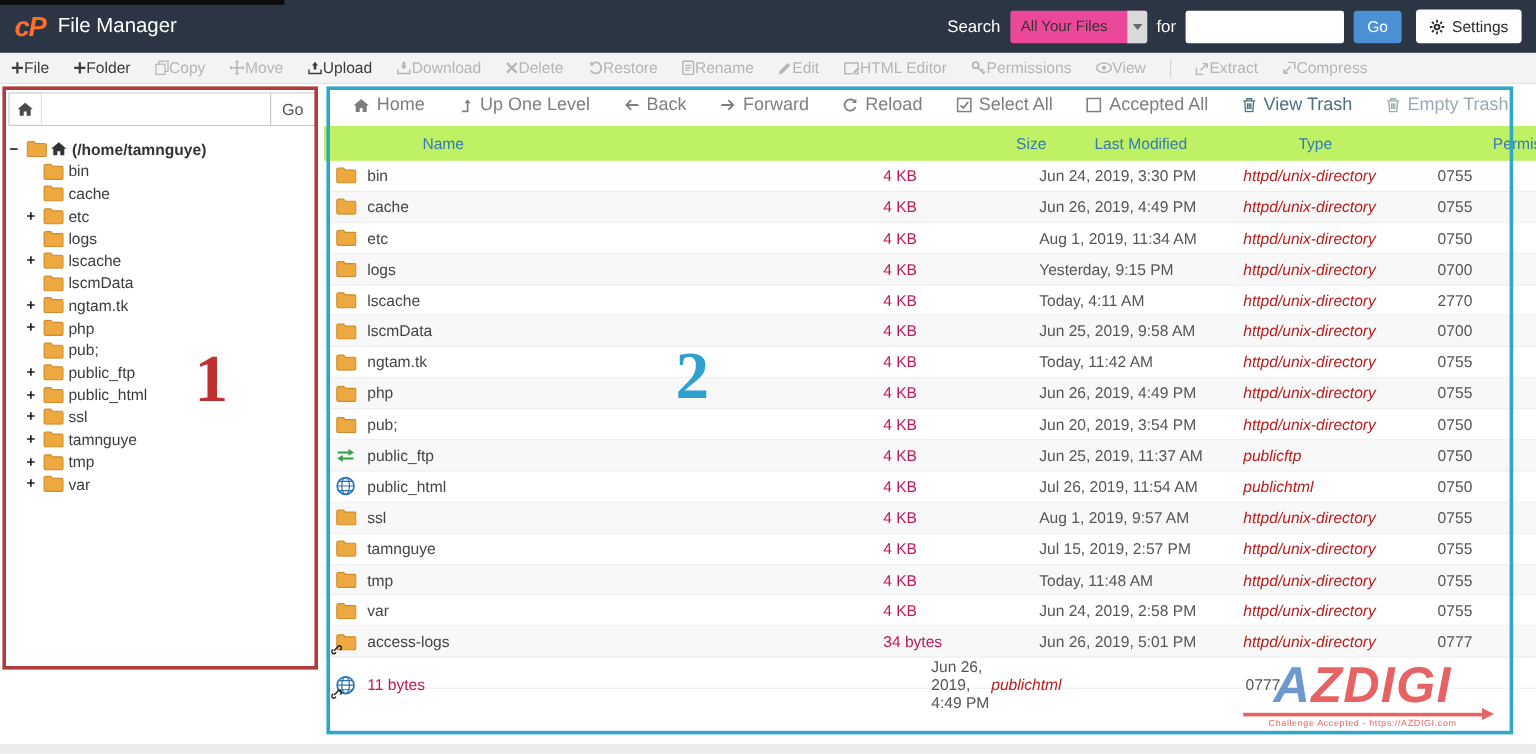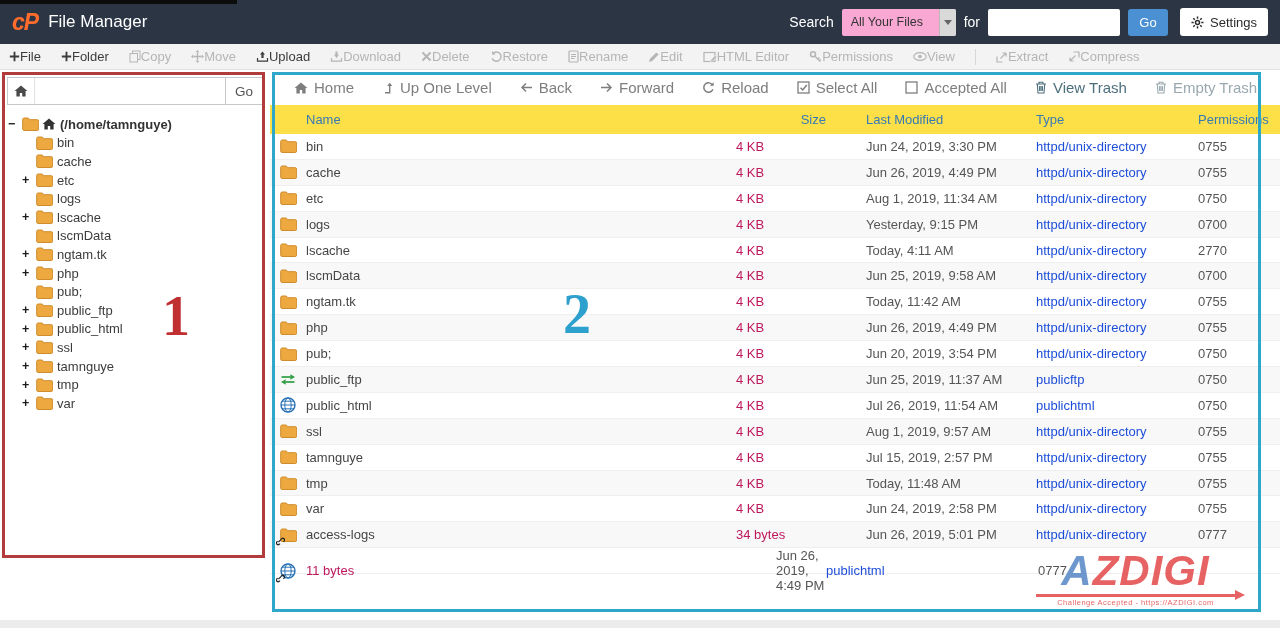--- a/index.html
+++ b/index.html
@@ -12,21 +12,21 @@
   .topstrip{position:absolute;left:0;top:0;width:237px;height:4px;background:#0c0c0c;z-index:5;}
 
   
   .masthead{position:absolute;left:0;top:0;width:1280px;height:44px;background:var(--masthead,#2b3544);
     display:flex;align-items:center;justify-content:space-between;padding:0 12px;z-index:4;}
   .brand{display:flex;align-items:center;gap:10px;}
   .logo{color:#ff6c2c;font-weight:bold;font-style:italic;font-size:23px;letter-spacing:-1px;}
   .apptitle{color:#fff;font-size:17px;}
   .searcharea{display:flex;align-items:center;gap:8px;}
   .s-label{color:#fff;font-size:14px;}
-  .s-select{width:114px;height:27px;background:#f9a8d4;border-radius:2px;display:flex;align-items:center;
+  .s-select{width:114px;height:27px;background:#ec4899;border-radius:2px;display:flex;align-items:center;
     font-size:12.5px;color:#333;position:relative;padding-left:9px;cursor:default;}
   .s-caret{position:absolute;right:0;top:0;bottom:0;width:17px;background:#d9d9d9;border-left:1px solid #b9b9b9;
     border-radius:0 2px 2px 0;display:flex;align-items:center;justify-content:center;}
   .s-caret i{width:0;height:0;border-left:4px solid transparent;border-right:4px solid transparent;border-top:5px solid #666;}
   .s-input{width:132px;height:27px;border:none;border-radius:2px;padding:0 6px;font-size:13px;outline:none;}
   .s-go{width:40px;height:27px;border:none;border-radius:3px;background:var(--go,#4a90d2);color:#fff;font-size:13px;cursor:pointer;}
   .s-settings{height:28px;padding:0 11px;border:none;border-radius:3px;background:#fff;color:#2b2b2b;font-size:13px;
     display:flex;align-items:center;gap:6px;cursor:pointer;margin-left:4px;}
 
   
@@ -53,31 +53,31 @@
   .tree-label{margin-left:4px;}
   .home-ic{margin-left:3px;color:#333;}
 
   
   .main{position:absolute;left:270px;top:70px;width:1010px;height:548px;background:#fff;z-index:1;}
   .navbar{height:35px;display:flex;align-items:center;gap:28px;padding:0 24px;font-size:15px;white-space:nowrap;}
   .nav-item{display:inline-flex;align-items:center;gap:6px;color:#7e7e7e;cursor:pointer;}
   .nav-item.strong{color:#4c6f7d;}
   .nav-item.muted{color:#9aa9b0;}
   .grid{display:grid;grid-template-columns:36px 430px 90px 210px 160px 1fr;align-items:center;}
-  .thead{height:29px;background:#fde047;font-size:13px;color:var(--thblue,#3779b5);}
+  .thead{height:29px;background:#bef264;font-size:13px;color:var(--thblue,#3779b5);padding-left:46px;}
   .th{cursor:pointer;}
   .th-size{text-align:right;}
   .th-mod{padding-left:40px;}
   .th-perm{padding-left:2px;}
   .frow{height:25.9px;font-size:13px;color:#454545;border-bottom:1px solid #efefef;cursor:pointer;}
   .frow.alt{background:#f8f8f8;}
   .c-icon{display:flex;justify-content:center;}
   .c-size{text-align:left;color:#be185d;}
   .c-mod{padding-left:40px;color:#555;}
-  .c-type{color:#1d4ed8;}
+  .c-type{color:#b91c1c;font-style:italic;}
   .c-perm{padding-left:2px;color:#555;}
   .lw{position:relative;display:inline-block;}
   .lb{position:absolute;left:-4px;bottom:-4px;}
 
   
   .abox{position:absolute;pointer-events:none;z-index:6;}
   .box1{left:2px;top:72px;width:263px;height:486px;border:3px solid var(--red,#b23b3b);}
   .box2{left:272px;top:72px;width:989px;height:540px;border:3px solid var(--blue,#2fa7c9);}
   .num{position:absolute;z-index:7;font-family:"Liberation Serif",serif;font-weight:bold;font-size:56px;pointer-events:none;}
   .num1{left:162px;top:284px;color:#c13031;}

